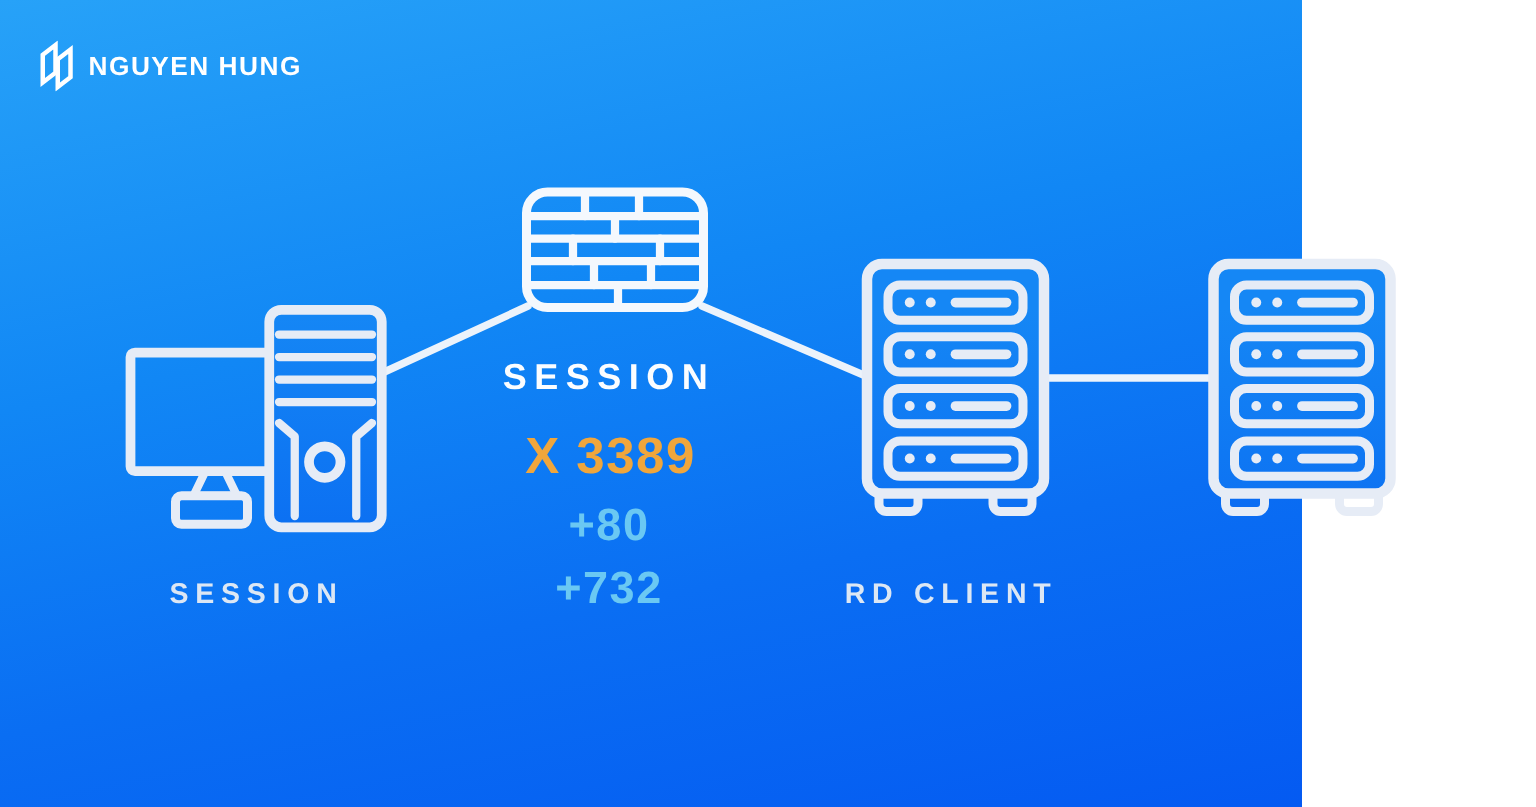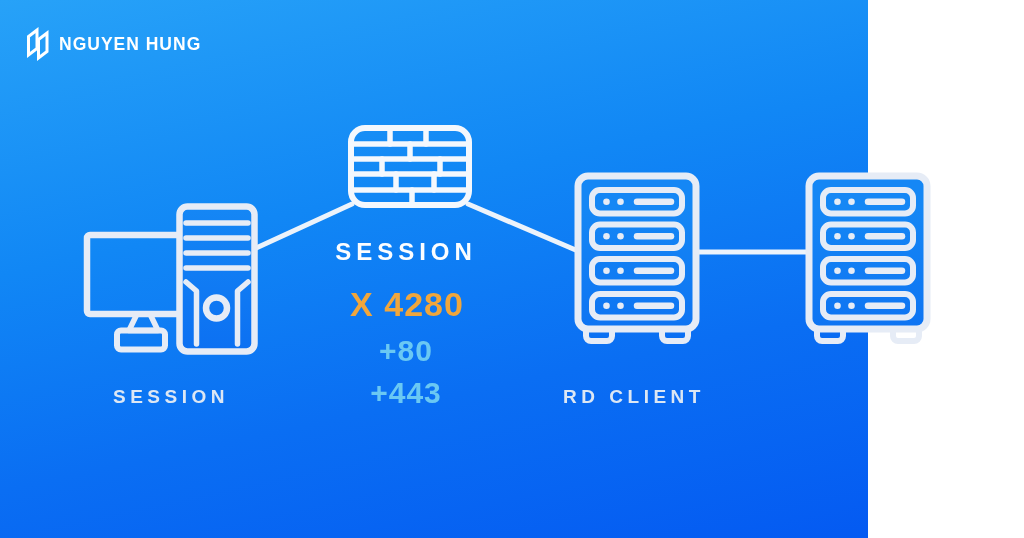--- a/index.html
+++ b/index.html
@@ -161,23 +161,23 @@
         <line x1="637" y1="201.7" x2="671" y2="201.7"></line>
         <line x1="637" y1="236.2" x2="671" y2="236.2"></line>
         <line x1="637" y1="270.7" x2="671" y2="270.7"></line>
         <line x1="637" y1="305.7" x2="671" y2="305.7"></line>
       </g>
     </g>
   </svg>
 
   <div class="lbl firewall-title" style="left:406px;top:240px;">SESSION</div>
 
-  <div class="lbl port-blocked" style="left:407px;top:287px;">X 4280</div>
+  <div class="lbl port-blocked" style="left:407px;top:287px;">X 3389</div>
 
   <div class="lbl port-open" style="left:406px;top:336px;">+80</div>
 
-  <div class="lbl port-open" style="left:406px;top:378px;">+443</div>
+  <div class="lbl port-open" style="left:406px;top:378px;">+732</div>
 
   <div class="lbl node-label" style="left:171px;top:387px;">SESSION</div>
 
   <div class="lbl node-label" style="left:634px;top:387px;">RD CLIENT</div>
 
 </div>
 
 </body></html>

